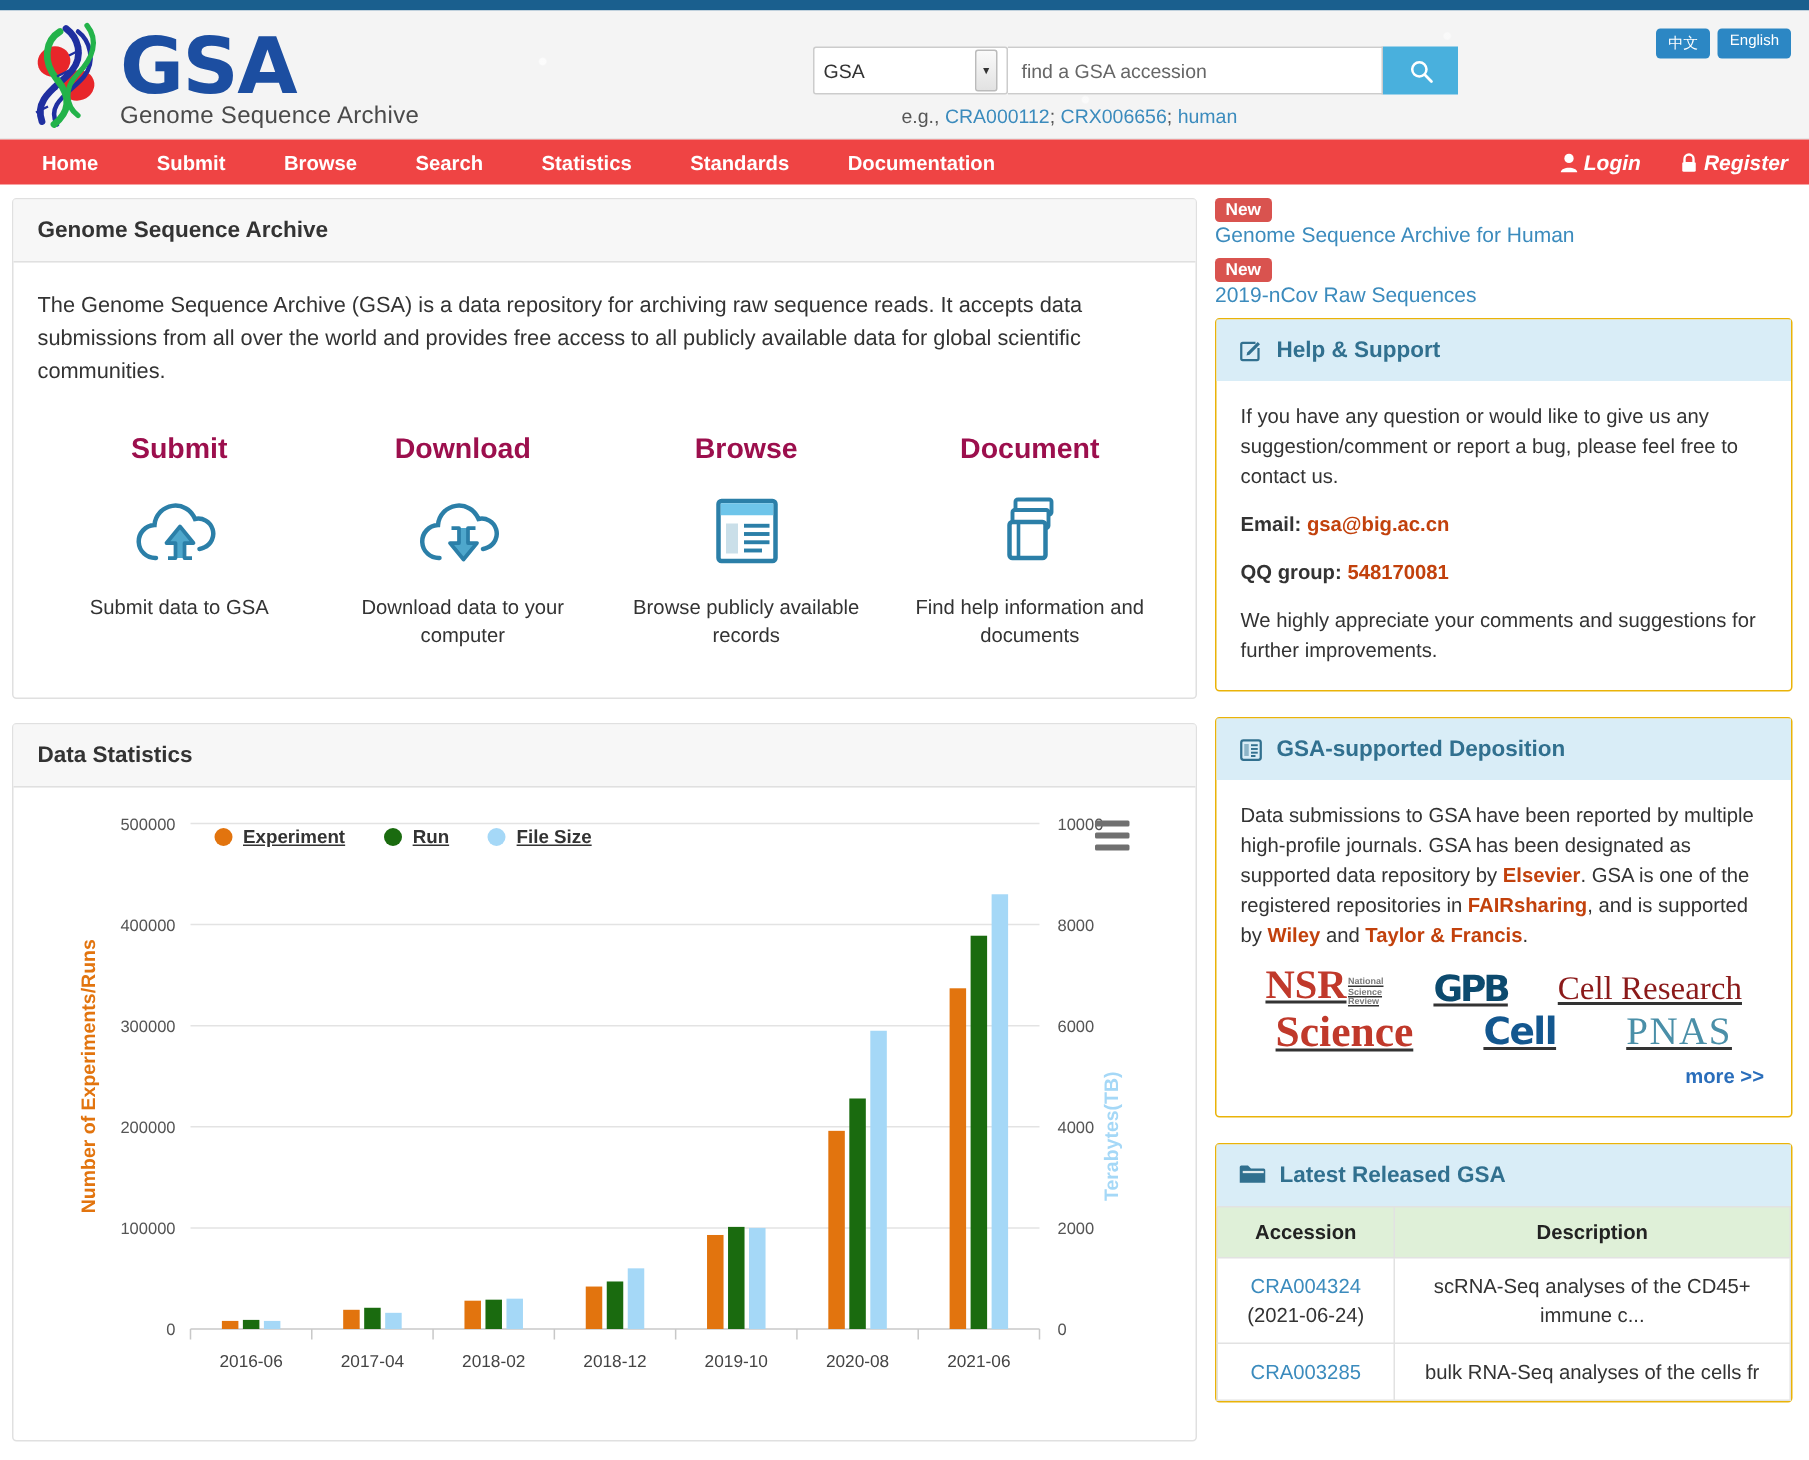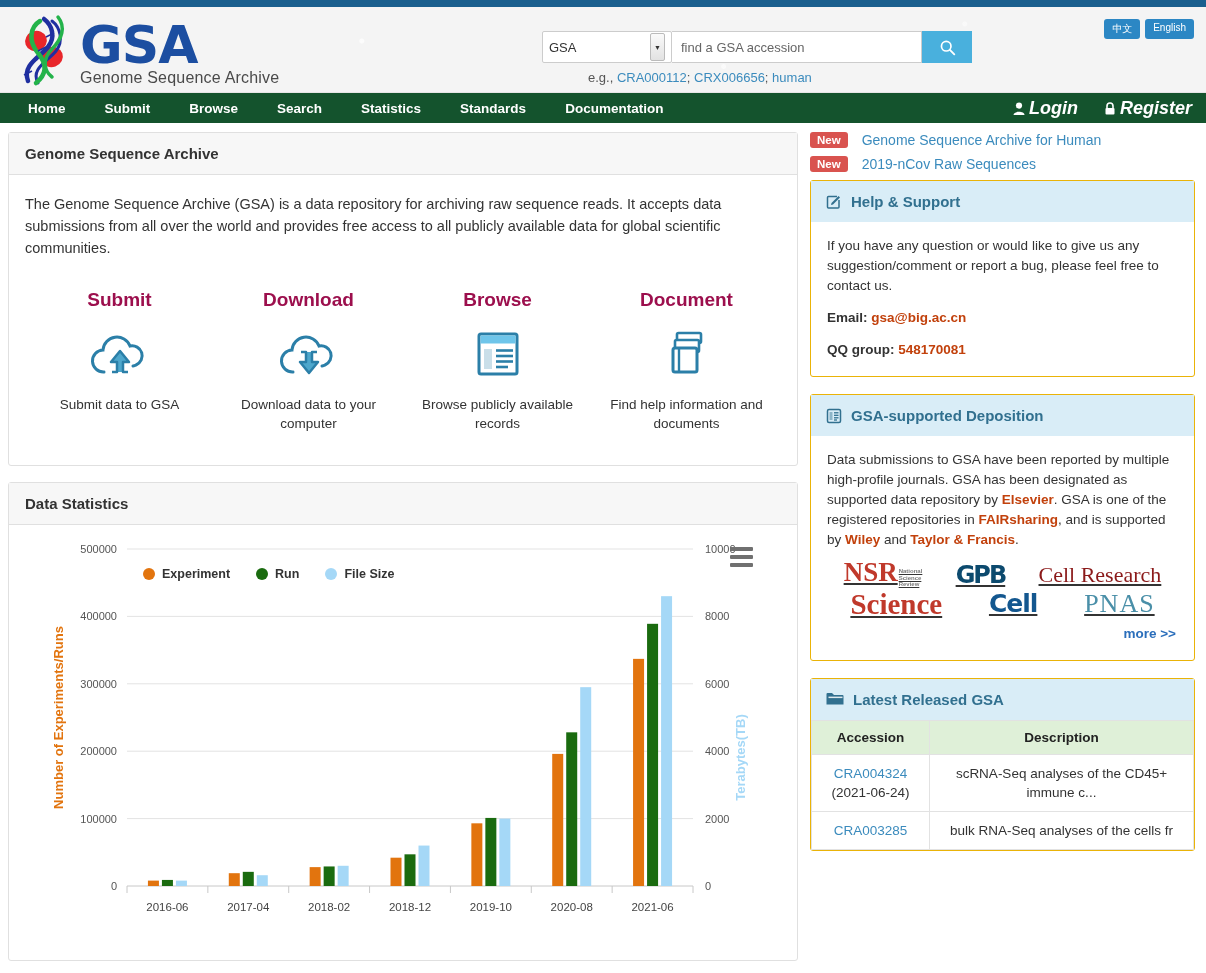--- a/index.html
+++ b/index.html
@@ -52,42 +52,42 @@
   .qinput {
     width:250px; height:32px; border:1px solid #ccc; border-left:none; background:#fff;
     font-size:13px; padding:0 9px; color:#666; display:flex; align-items:center;
     font-family:"Liberation Sans", sans-serif;
   }
   .qbtn {
     width:50px; height:32px; background:#49b0dd; border:none;
     display:flex; align-items:center; justify-content:center; cursor:pointer;
   }
   .hint {
-    position:absolute; left:588px; top:63px; font-size:13px; color:#555;
+    position:absolute; left:601px; top:63px; font-size:13px; color:#555;
   }
   .hint a { color:#3b8bbd; text-decoration:none; }
 
   .langs { position:absolute; right:12px; top:12px; display:flex; gap:5px; }
   .lang {
     background:#2c87c4; color:#fff; font-size:10px;
     padding:3px 8px; border-radius:3px; cursor:pointer;
   }
 
   
   .nav {
-    height:30px; background:#14532d; display:flex; align-items:center;
+    height:30px; background:#ef4444; display:flex; align-items:center;
     position:relative; padding-left:28px;
   }
   .nav a {
     color:#fff; font-weight:bold; font-size:13.5px;
     margin-right:39px; text-decoration:none; white-space:nowrap;
   }
   .nav-right { position:absolute; right:14px; display:flex; align-items:center; gap:26px; }
   .nav-right span {
-    color:#fff; font-weight:bold; font-style:italic; font-size:18px;
+    color:#fff; font-weight:bold; font-style:italic; font-size:14px;
     display:flex; align-items:center; gap:4px;
   }
 
   
   .page { display:flex; padding:9px 8px 0 8px; gap:12px; }
   .col-main { width:790px; }
   .col-side { width:385px; }
 
   .panel { border:1px solid #e0e0e0; background:#fff; border-radius:3px; margin-bottom:16px; }
   .panel-head {
@@ -103,29 +103,29 @@
   .feature-title {
     color:#9c0f4d; font-size:19px; font-weight:bold; margin-bottom:14px;
   }
   .feature-icon { height:58px; display:flex; align-items:center; justify-content:center; }
   .feature-desc { font-size:13.5px; color:#333; line-height:19px; margin-top:12px; padding:0 18px; }
 
   
   .chart-area { position:relative; height:425px; }
   .chart-svg { display:block; }
   .legend {
-    position:absolute; left:128px; top:36px; display:flex; gap:26px; align-items:center;
+    position:absolute; left:128px; top:20px; display:flex; gap:26px; align-items:center;text-decoration:underline;
   }
   .legend-item { display:flex; align-items:center; gap:7px; font-size:12.5px; font-weight:bold; color:#333; }
   .legend-dot { width:12px; height:12px; border-radius:50%; }
   .burger { position:absolute; right:38px; top:16px; cursor:pointer; }
   .burger i { display:block; width:23px; height:4px; background:#707070; margin-bottom:4px; border-radius:1px; }
 
   
-  .newsrow { display:flex; align-items:flex-start; margin-bottom:8px; }
+  .newsrow { display:flex; align-items:flex-start; margin-bottom:8px;flex-direction:column; }
   .badge-new {
     background:#d9534f; color:#fff; font-size:11.5px; font-weight:bold;
     padding:2px 7px; border-radius:3px; margin-right:14px;
   }
   .newsrow a { color:#3b8bbd; font-size:14px; text-decoration:none; }
 
   .spanel { border:1px solid #eab308; background:#fff; border-radius:3px; margin-bottom:17px; }
   .spanel-head {
     background:#d9edf7; padding:12px 15px; font-size:15px; font-weight:bold; color:#31708f;
     display:flex; align-items:center; gap:9px;
@@ -414,20 +414,21 @@
       <div class="spanel-body">
         <p>If you have any question or would like to give us any suggestion/comment or report a bug, please feel free to contact us.</p>
         <p>
           <span class="lbl">Email:</span>
           <a href="#">gsa@big.ac.cn</a>
         </p>
         <p>
           <span class="lbl">QQ group:</span>
           <a href="#">548170081</a>
         </p>
+        <p>We highly appreciate your comments and suggestions for further improvements.</p>
       </div>
     </div>
 
     <div class="spanel">
       <div class="spanel-head">
         <svg width="16" height="16" viewBox="0 0 16 16">
           <rect x="1.5" y="1.5" width="13" height="13" rx="1.5" stroke="#31708f" stroke-width="1.5" fill="none"></rect>
           <rect x="3.5" y="4" width="3" height="8" fill="#31708f" opacity=".45"></rect>
           <g stroke="#31708f" stroke-width="1.3">
             <line x1="8" y1="4.8" x2="12.5" y2="4.8"></line>

